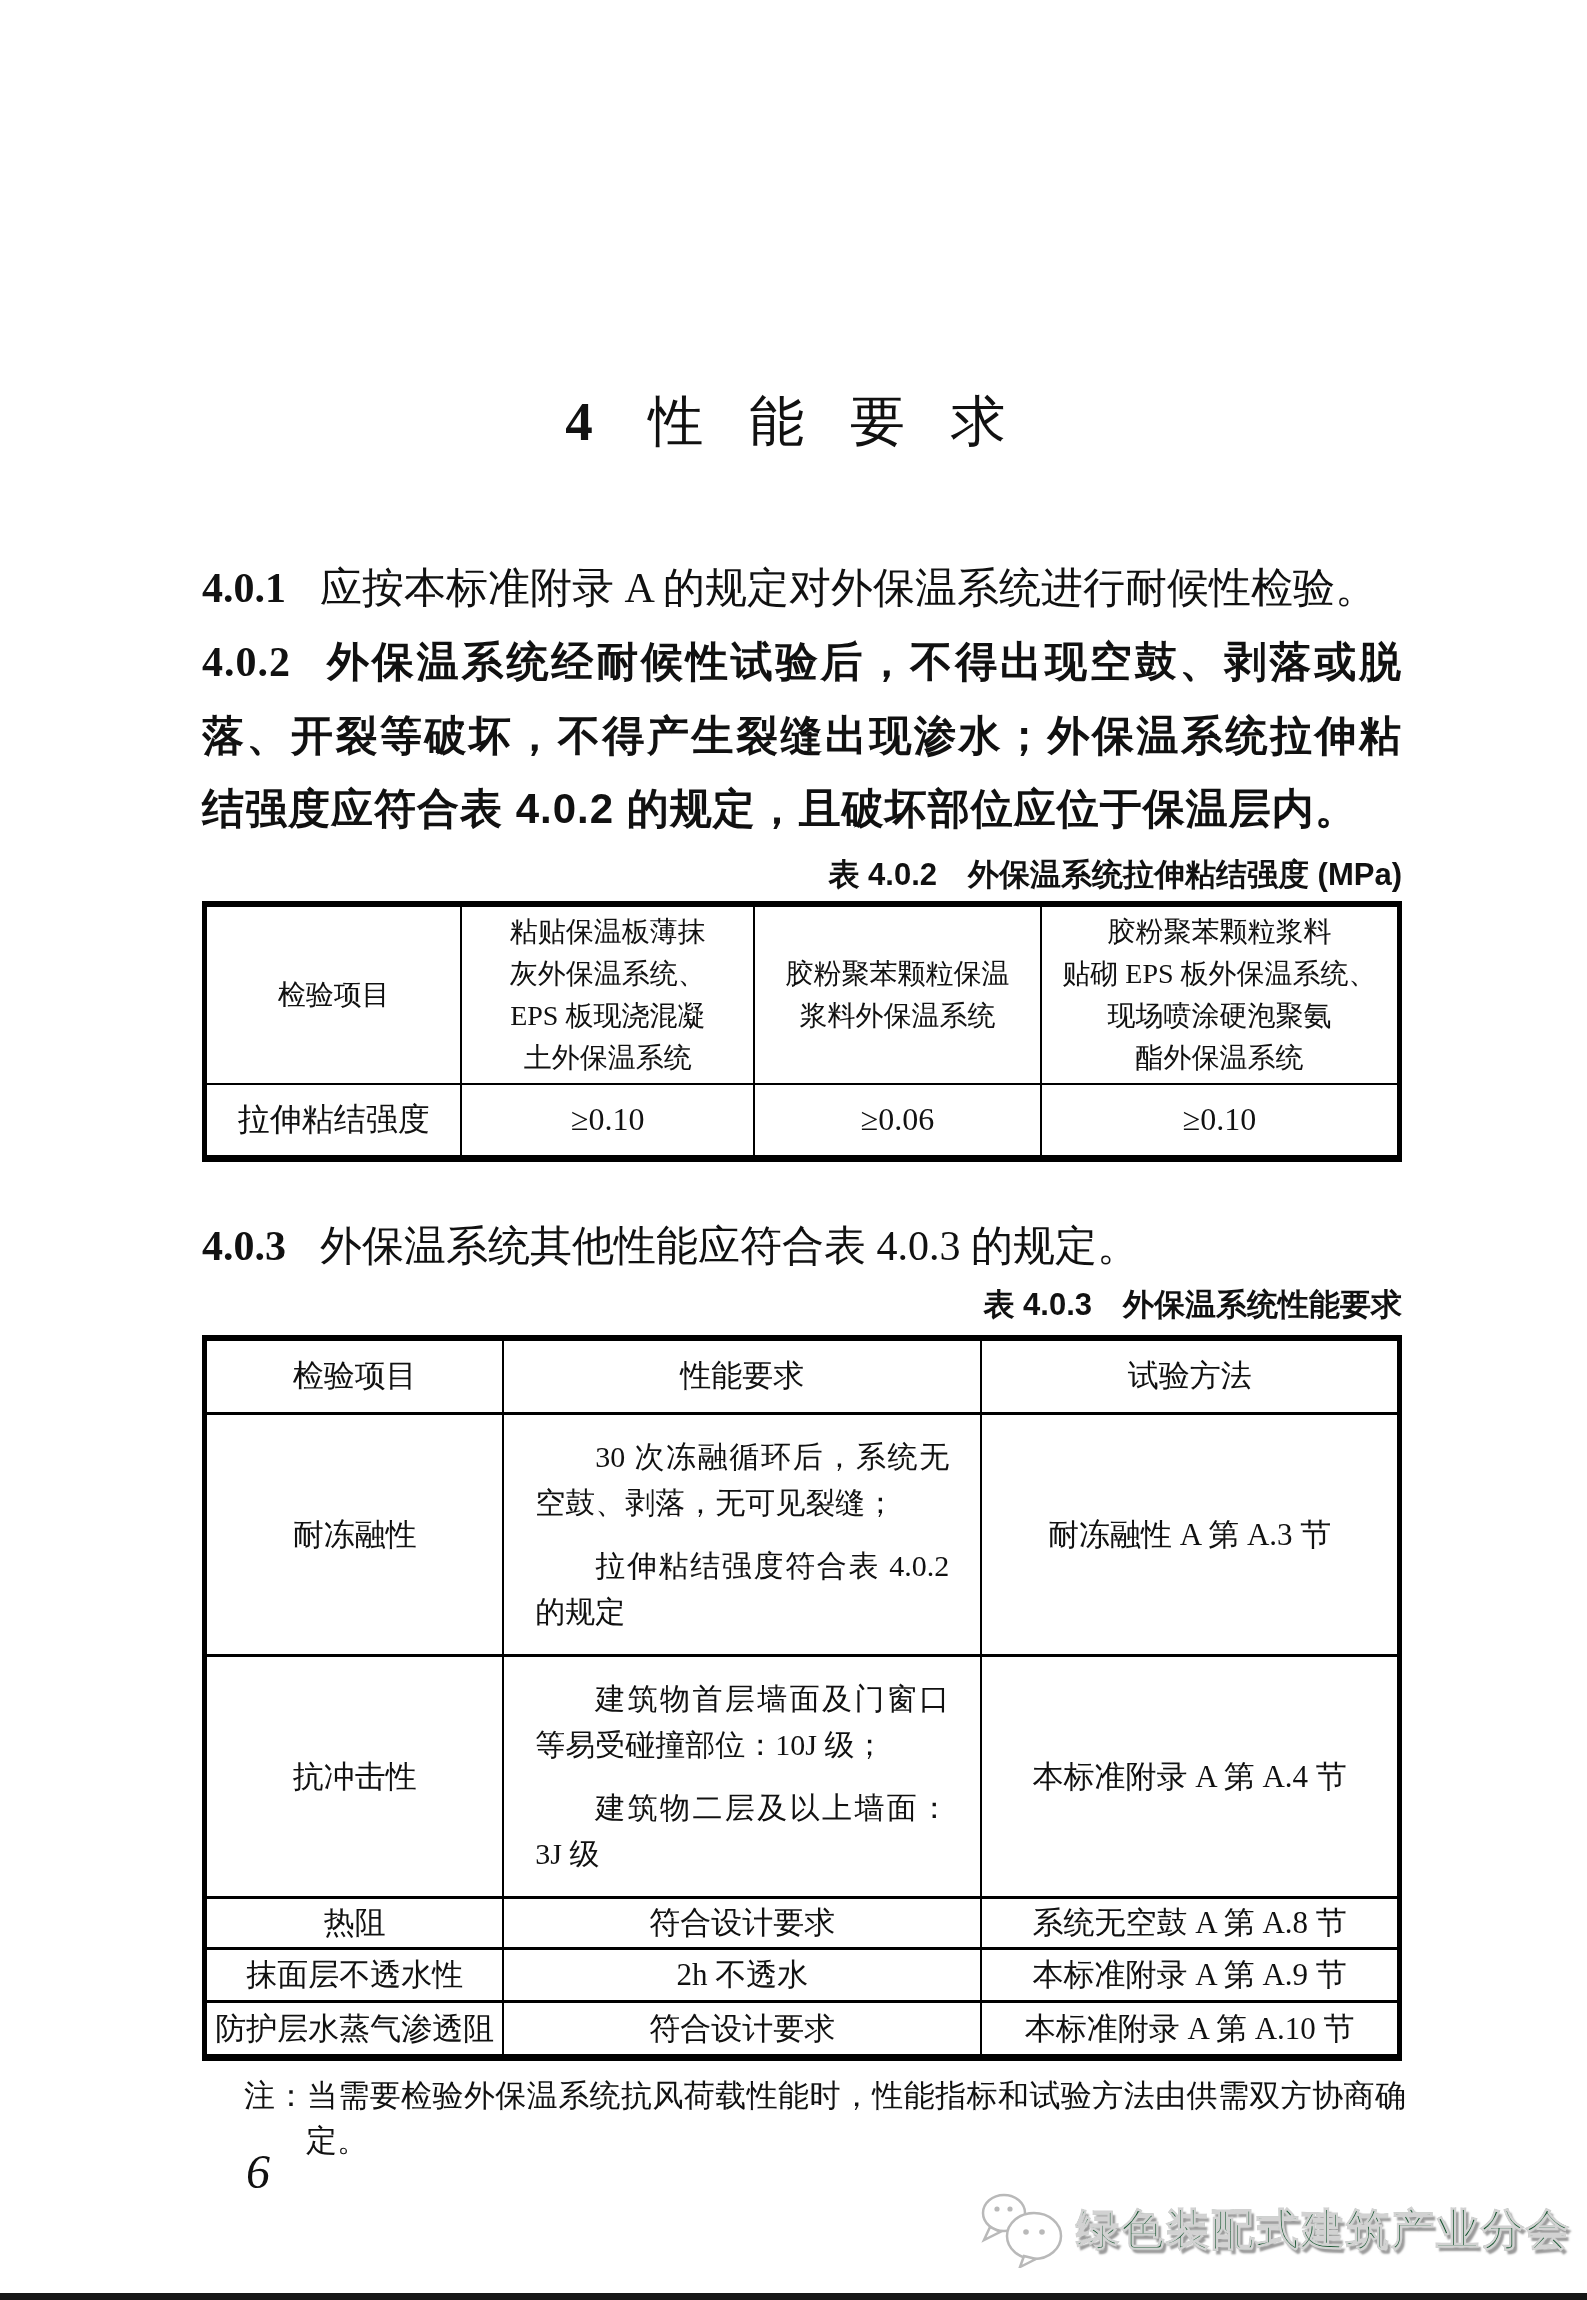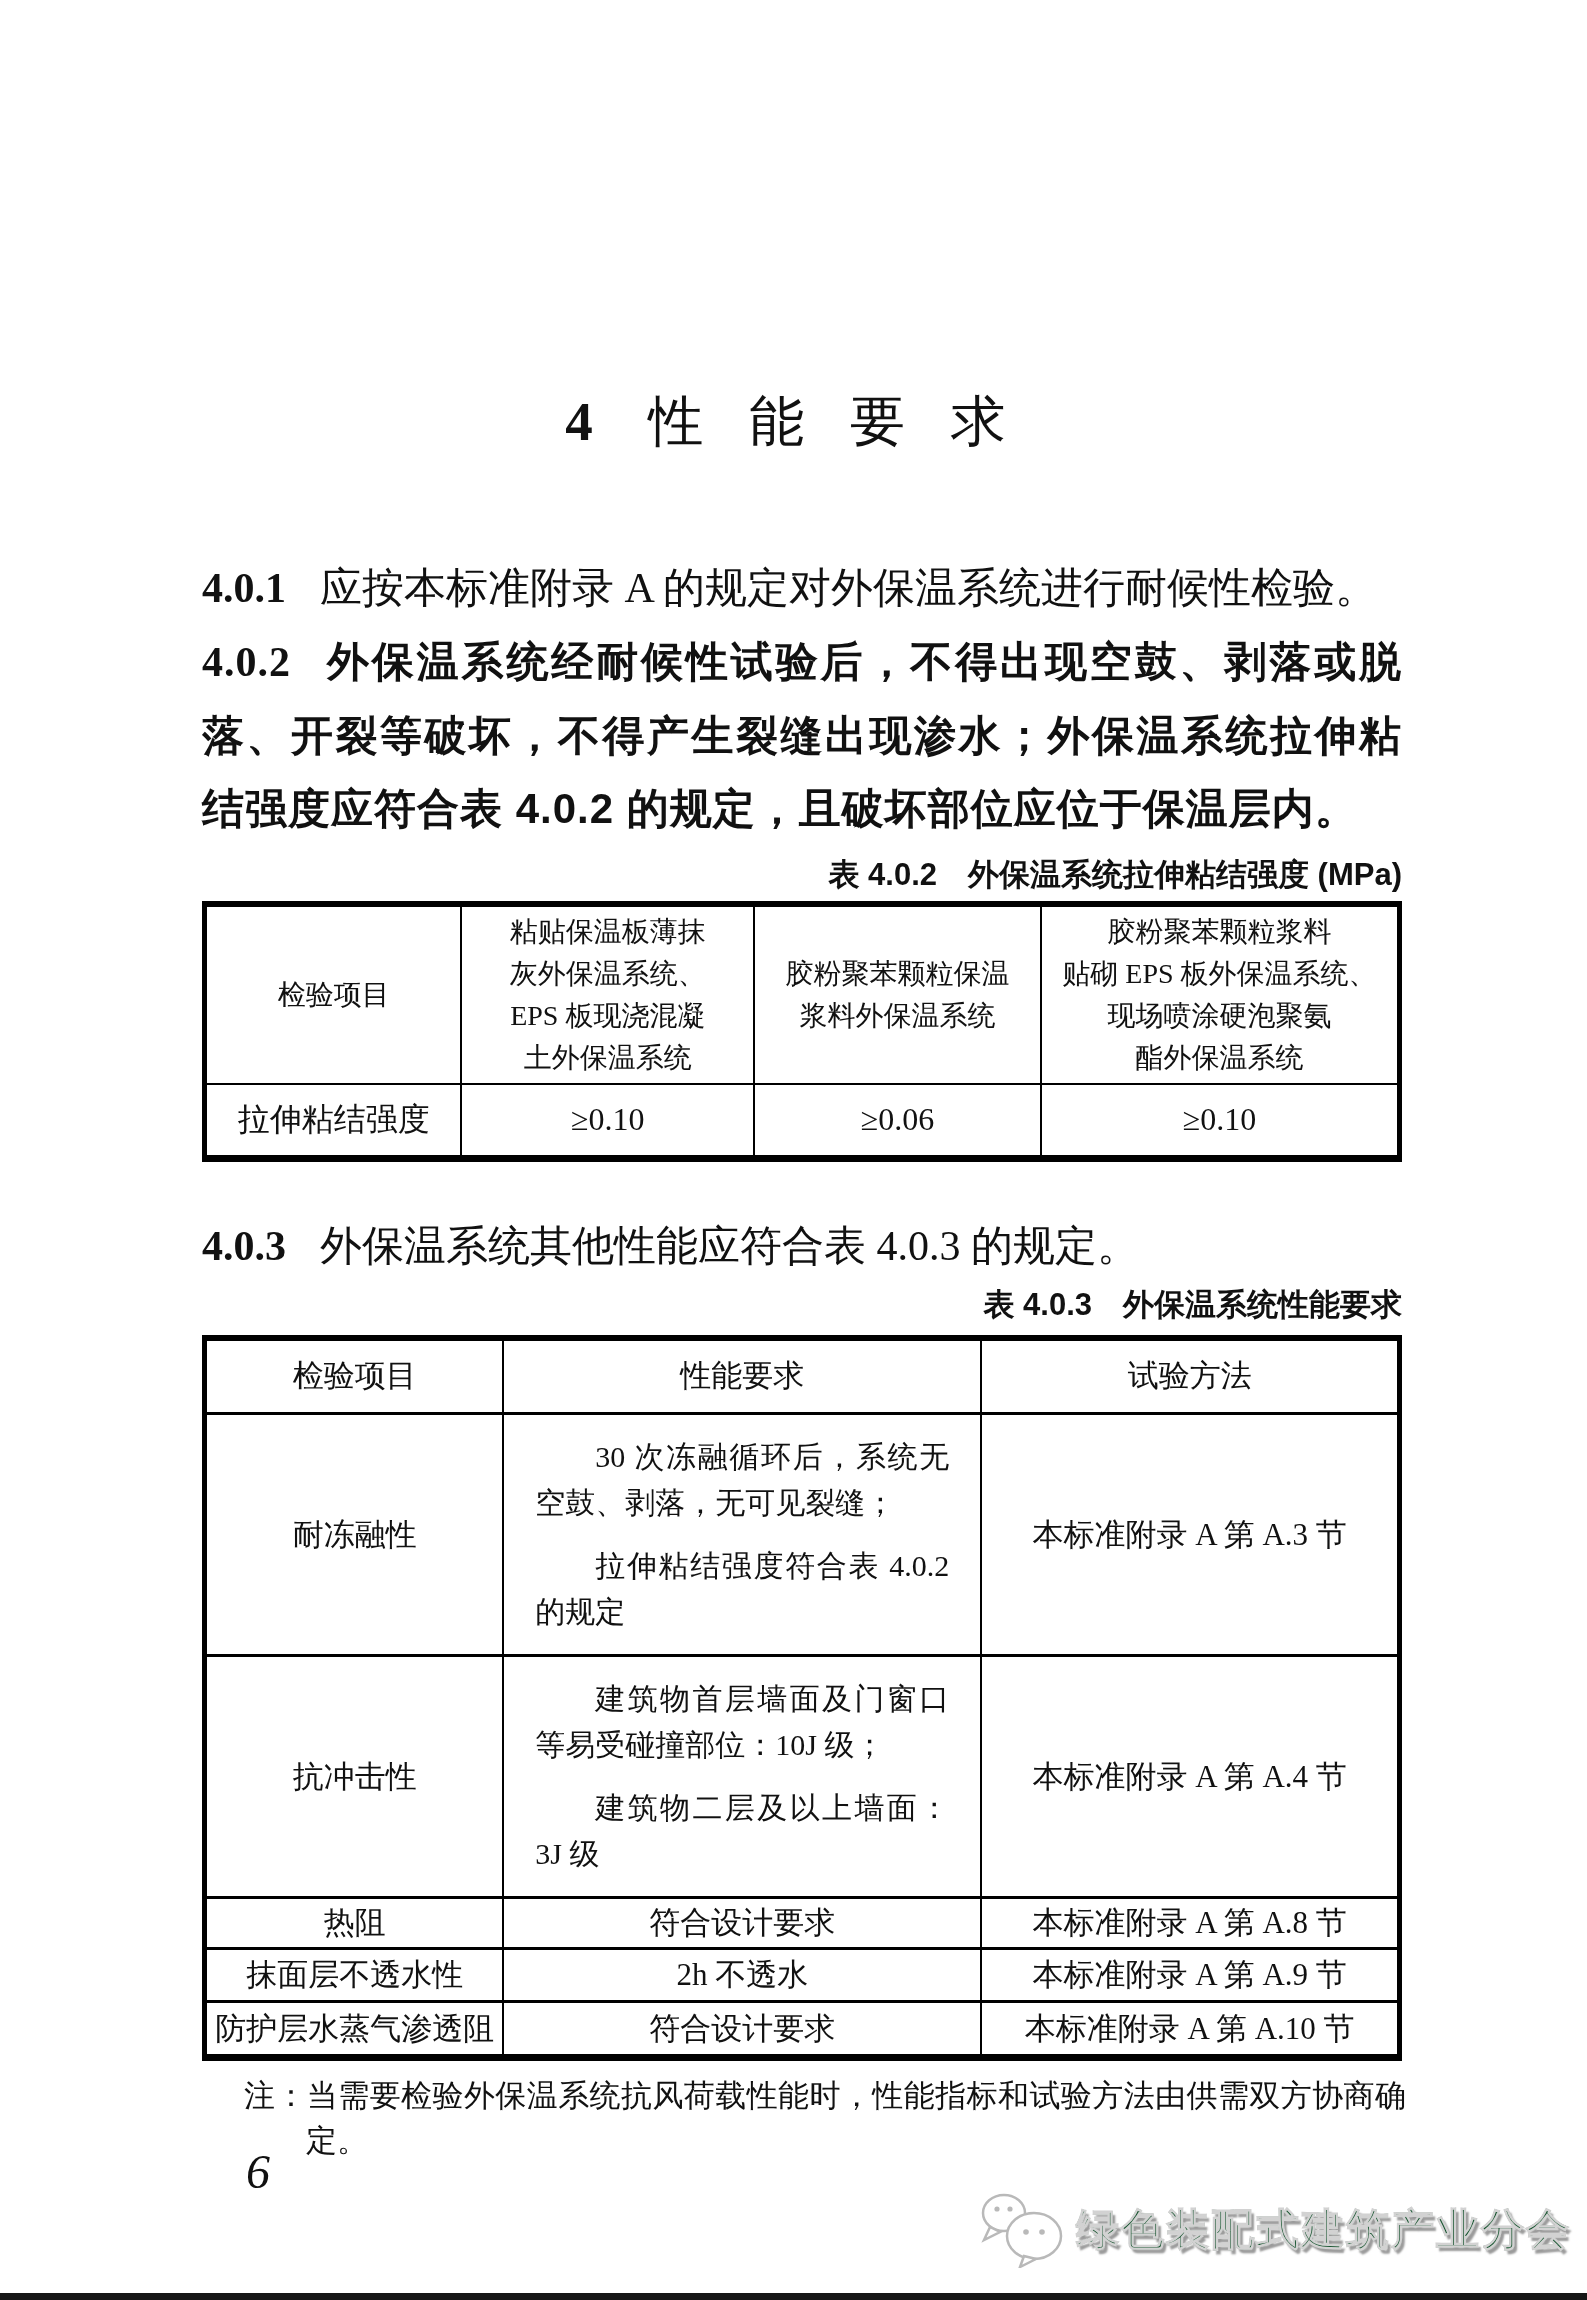--- a/index.html
+++ b/index.html
@@ -172,34 +172,34 @@
       <th>检验项目</th>
       <th>性能要求</th>
       <th>试验方法</th>
     </tr>
     <tr class="r0">
       <td class="item">耐冻融性</td>
       <td class="req-par">
         <p>30 次冻融循环后，系统无空鼓、剥落，无可见裂缝；</p>
         <p>拉伸粘结强度符合表 4.0.2 的规定</p>
       </td>
-      <td class="method">本标准附录 A 第 A.3 节</td>
+      <td class="method">耐冻融性 A 第 A.3 节</td>
     </tr>
     <tr class="r1">
       <td class="item">抗冲击性</td>
       <td class="req-par">
         <p>建筑物首层墙面及门窗口等易受碰撞部位：10J 级；</p>
         <p>建筑物二层及以上墙面：3J 级</p>
       </td>
       <td class="method">本标准附录 A 第 A.4 节</td>
     </tr>
     <tr class="r3">
       <td class="item">热阻</td>
       <td class="req">符合设计要求</td>
-      <td class="method">本标准附录 A 第 A.8 节</td>
+      <td class="method">系统无空鼓 A 第 A.8 节</td>
     </tr>
     <tr class="r4">
       <td class="item">抹面层不透水性</td>
       <td class="req">2h 不透水</td>
       <td class="method">本标准附录 A 第 A.9 节</td>
     </tr>
     <tr class="r5">
       <td class="item">防护层水蒸气渗透阻</td>
       <td class="req">符合设计要求</td>
       <td class="method">本标准附录 A 第 A.10 节</td>

